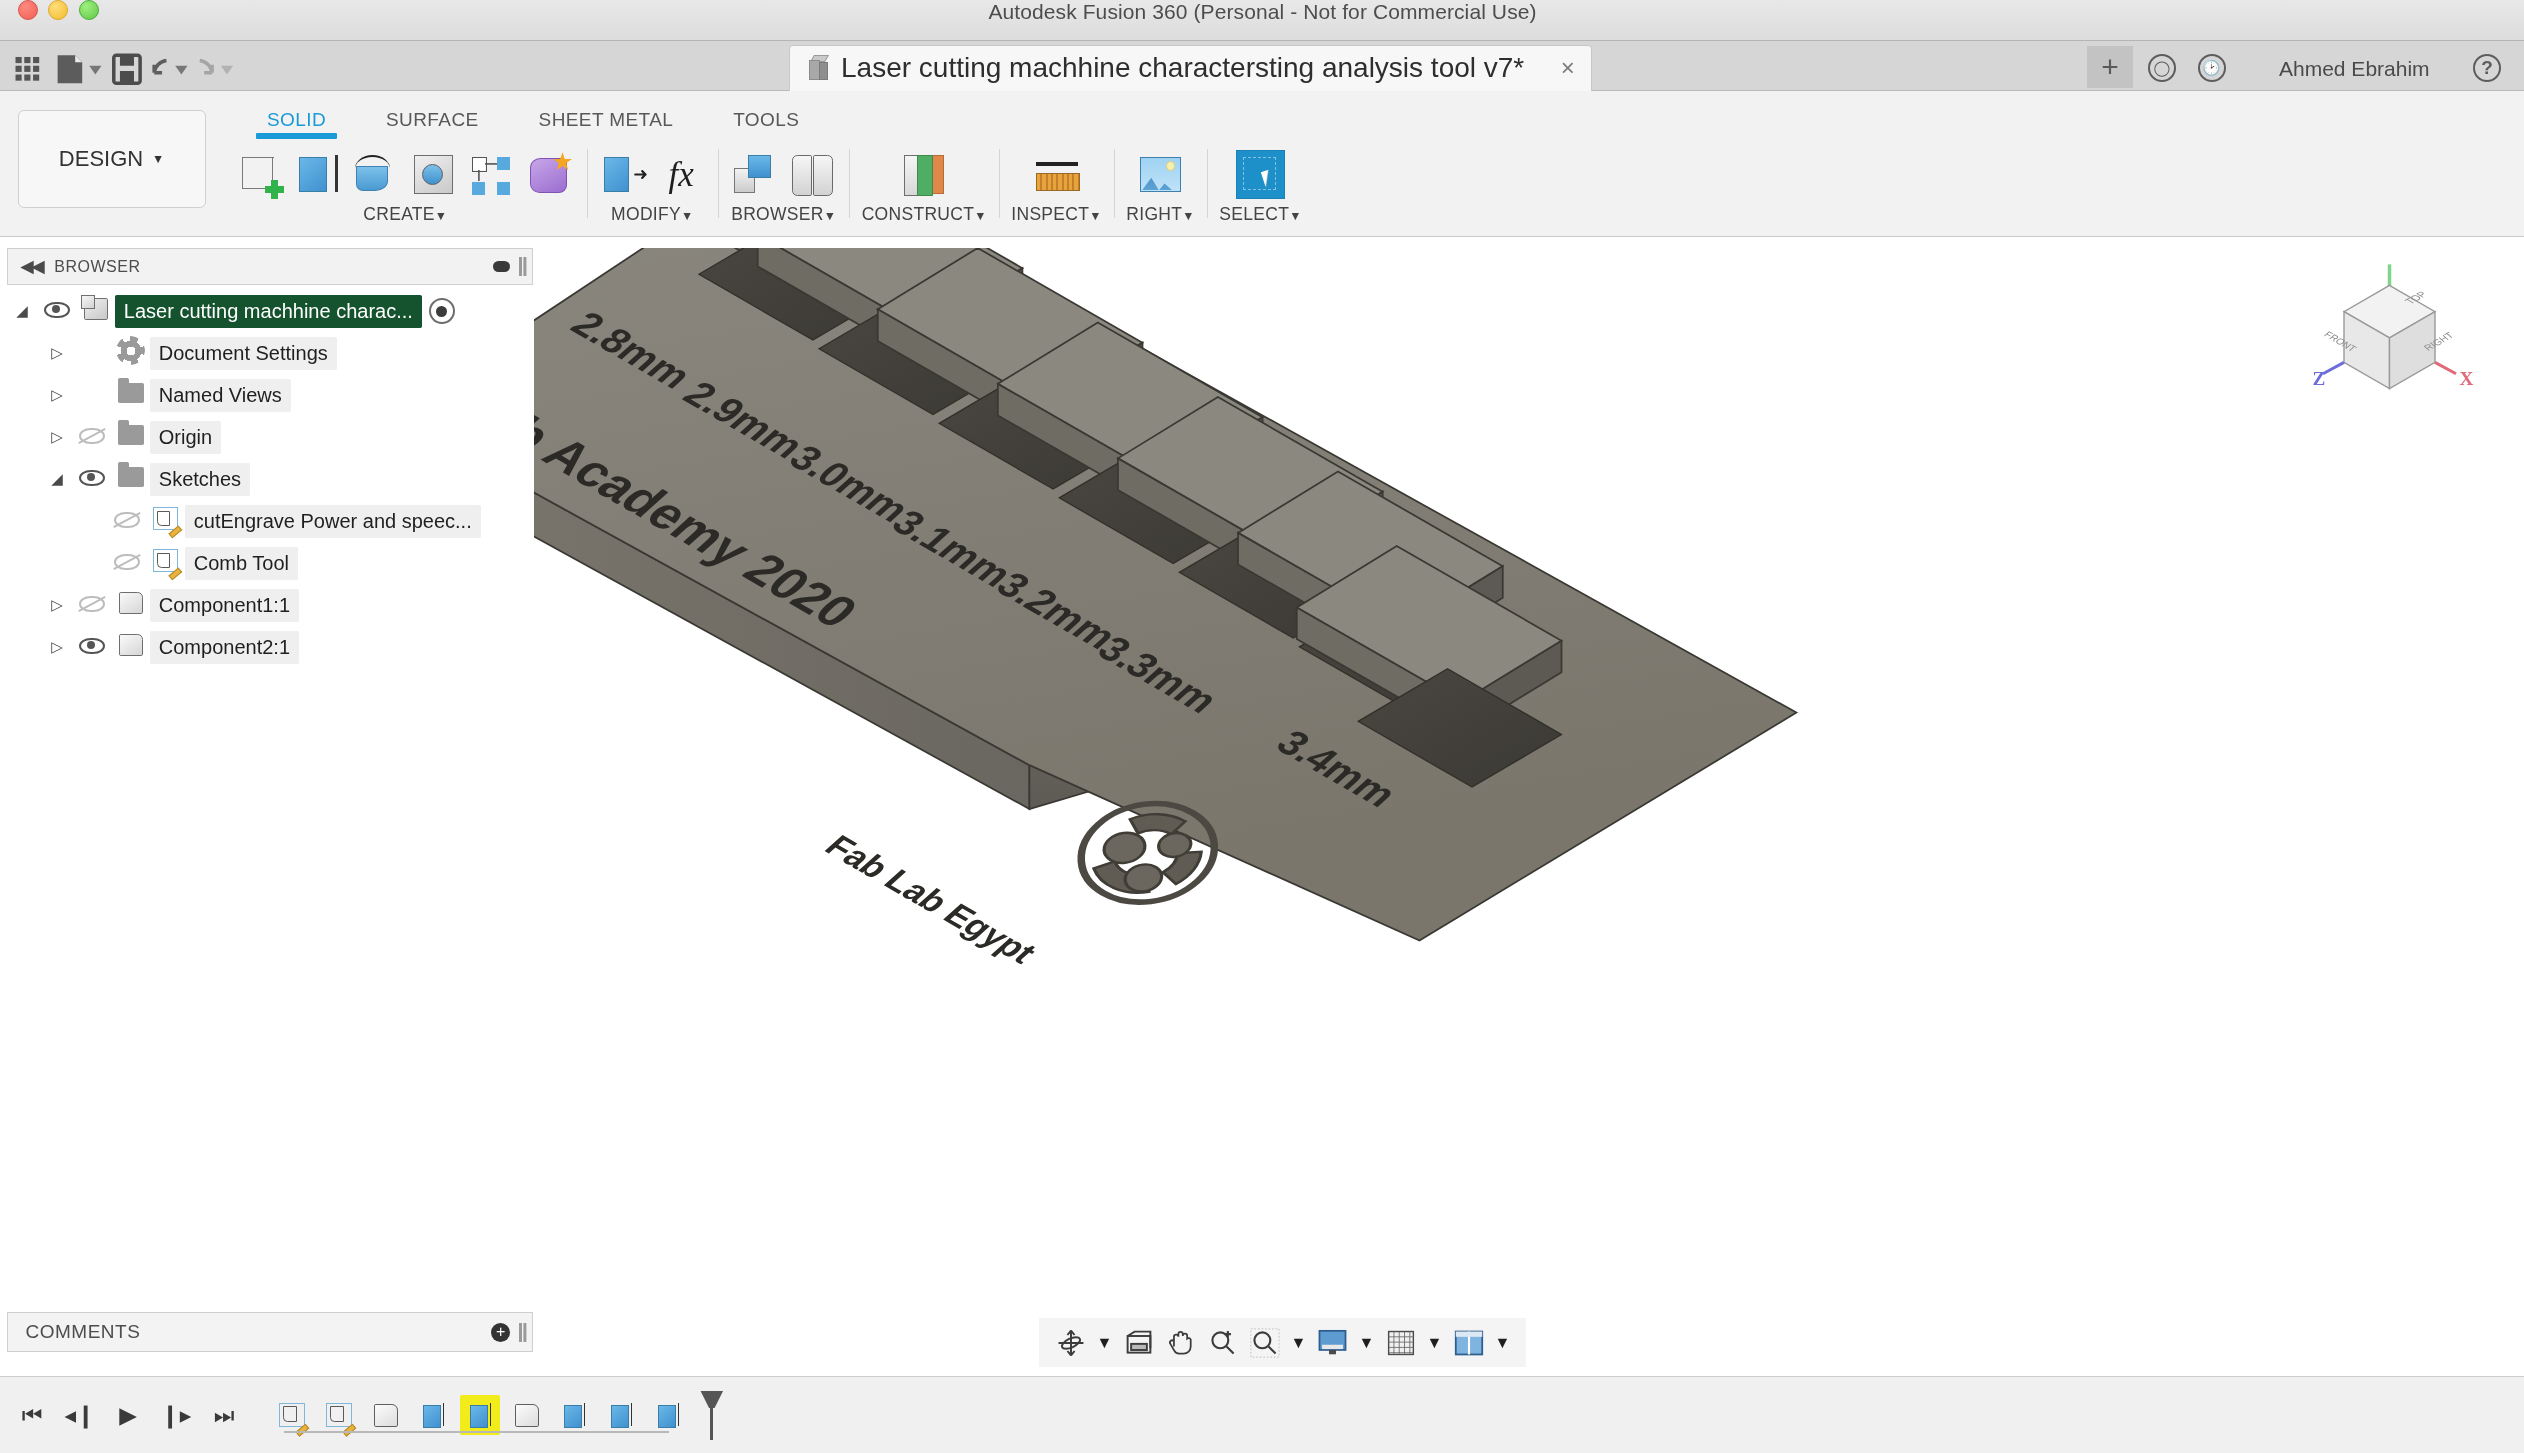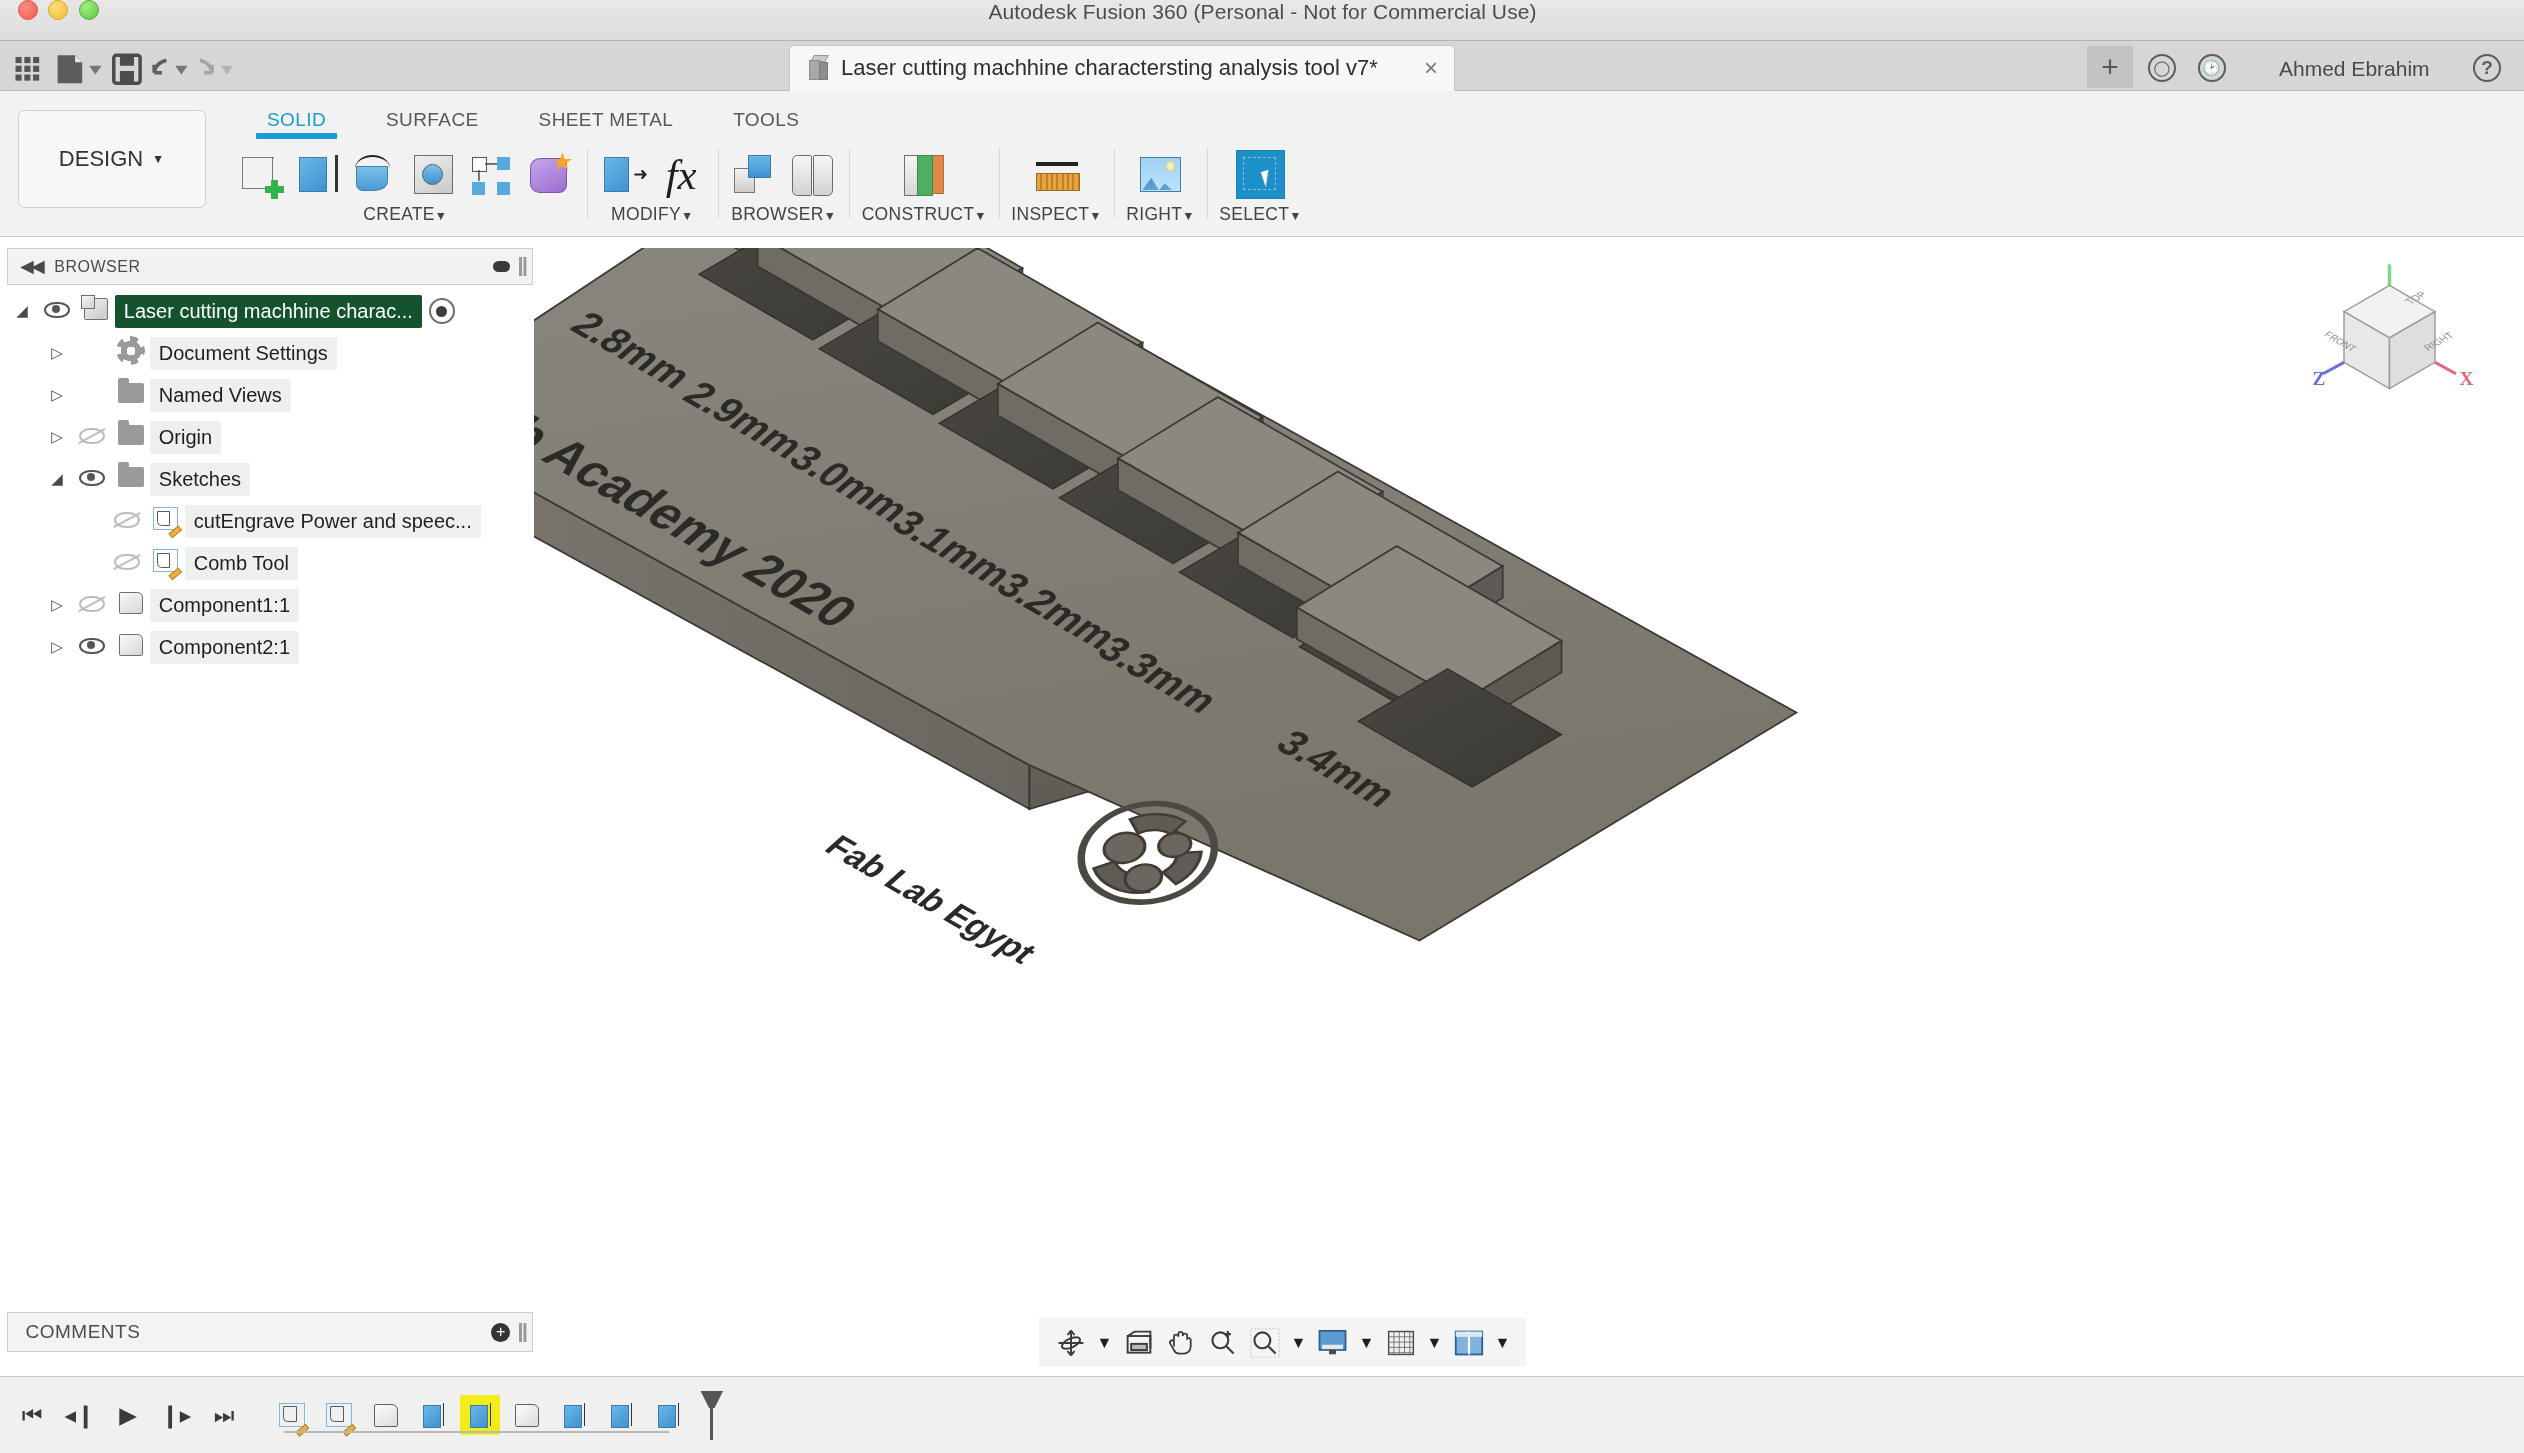--- a/index.html
+++ b/index.html
@@ -35,21 +35,21 @@
     background: #f7f7f7; border: 0.9px solid #c7c7c7; border-bottom: none;
     border-radius: 4.4px 4.4px 0 0; display: flex; align-items: center;
     padding: 0 16px 0 17.5px; gap: 10.5px; min-width: 666px;
   }
   .cube-ico { width: 23px; height: 26px; position: relative; flex: none; }
   .cube-ico .cf { position: absolute; }
   .cube-ico .top  { width:15px;height:7px;left:4.4px;top:0;background:#c9c9c9;
                     transform: skewX(-30deg); border:0.9px solid #9a9a9a; }
   .cube-ico .lft  { width:10.5px;height:20px;left:1.8px;top:5.3px;background:#a8a8a8;border:0.9px solid #8c8c8c;}
   .cube-ico .rgt  { width:8.8px;height:17.5px;left:11.4px;top:7px;background:#8e8e8e;border:0.9px solid #7b7b7b;}
-  .doc-tab-label { font-size: 22px; color: #2e2e2e; white-space: nowrap; }
+  .doc-tab-label { font-size: 28px; color: #2e2e2e; white-space: nowrap; }
   .tab-close { font-size: 24px; color: #7c7c7c; margin-left: auto; padding-left: 26px; cursor: pointer; }
   .tab-plus {
     position: absolute; left: 2087px; top: 5.3px; width: 46px; height: 42px;
     background: #c3c3c3; display: flex; align-items: center; justify-content: center;
     font-size: 30px; color: #5a5a5a; font-weight: 300;
   }
   .tb-icon {
     position: absolute; top: 11.4px; width: 32px; height: 32px; border-radius: 50%;
     display:flex;align-items:center;justify-content:center;
     color: #5d5d5d;
@@ -115,21 +115,21 @@
     linear-gradient(#666,#666) 17.5px 13px/12.3px 1.8px no-repeat,
     linear-gradient(#666,#666) 10.5px 20px/1.8px 11.4px no-repeat;}
   .ic-pattern::before{content:"";position:absolute;left:4.4px;top:7px;width:13px;height:13px;border:1.8px solid #555;}
   .ic-blob::before{content:"";position:absolute;left:4.4px;top:8px;width:35px;height:33px;
      background:linear-gradient(150deg,#c7a6e8,#9b6dd0);border:1.8px solid #7e53b3;border-radius:28% 18% 22% 26%;}
   .ic-blob::after{content:"★";position:absolute;right:0.9px;top:0px;font-size:24.5px;color:#f5a623;line-height:1;}
   .ic-press::before{content:"";position:absolute;left:5.3px;top:7px;width:23px;height:33px;
      background:linear-gradient(140deg,#6bb7e8,#3f91cf);border:0.9px solid #3a7ea8;}
   .ic-press::after{content:"➜";position:absolute;right:0px;top:14px;font-size:17.5px;color:#222;}
   .ic-fx{display:flex;align-items:center;justify-content:center;font-family:"Liberation Serif",serif;
-     font-style:italic;font-size:43px;color:#1e1e1e;}
+     font-style:italic;font-size:35px;color:#1e1e1e;}
   .ic-joint::before{content:"";position:absolute;left:3.5px;top:17.5px;width:19px;height:23px;
      background:linear-gradient(#f2f2f2,#ccc);border:0.9px solid #777;}
   .ic-joint::after{content:"";position:absolute;left:17.5px;top:5.3px;width:21px;height:21px;
      background:linear-gradient(#6bb7e8,#3f91cf);border:0.9px solid #3a7ea8;}
   .ic-asm2::before{content:"";position:absolute;left:4.4px;top:5.3px;width:17.5px;height:39px;
      background:linear-gradient(#f6f6f6,#d2d2d2);border:1.3px solid #6a6a6a;border-radius:5.3px 1.8px 1.8px 5.3px;}
   .ic-asm2::after{content:"";position:absolute;right:4.4px;top:5.3px;width:17.5px;height:39px;
      background:linear-gradient(#f6f6f6,#d2d2d2);border:1.3px solid #6a6a6a;border-radius:1.8px 5.3px 5.3px 1.8px;}
   .ic-plane::before{content:"";position:absolute;left:4.4px;top:5.3px;width:14px;height:39px;
      background:linear-gradient(#f5f5f5,#d8d8d8);border:1.3px solid #6e6e6e;}

